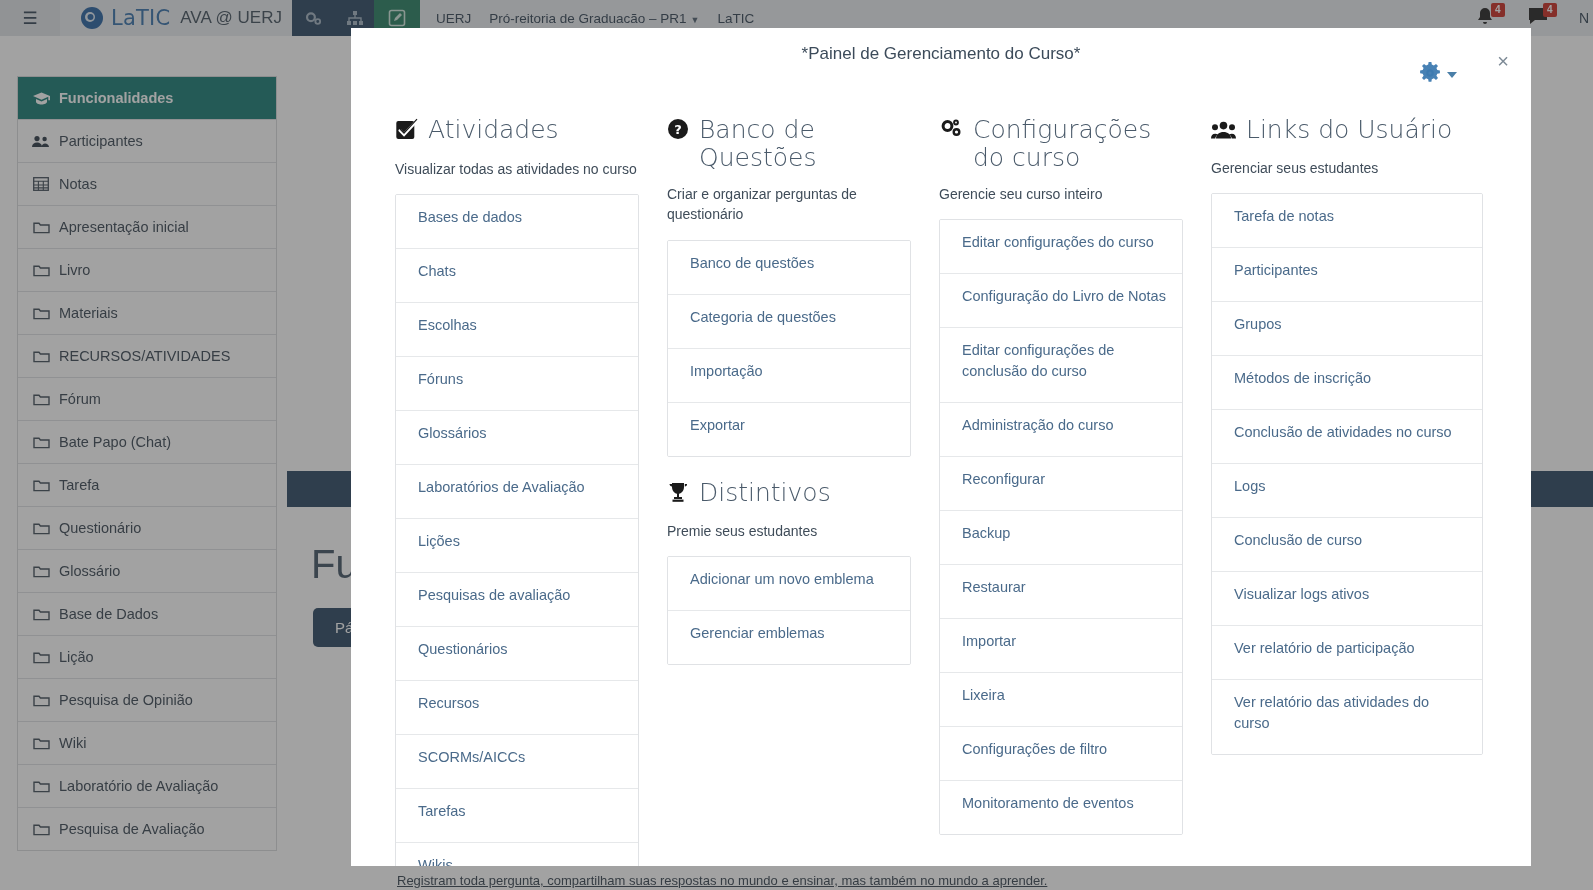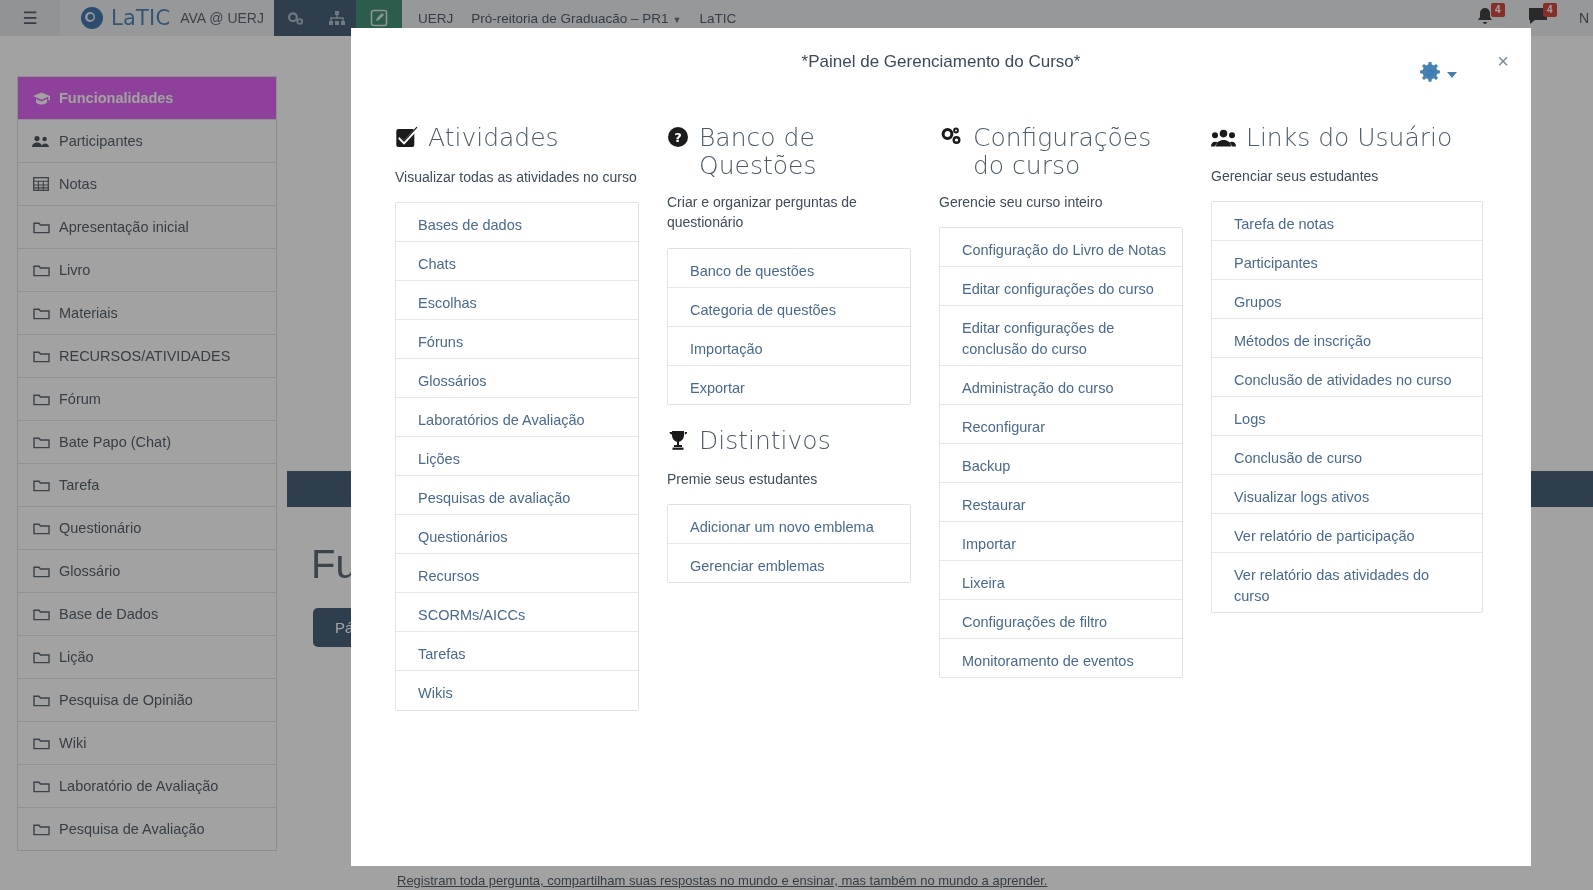--- a/index.html
+++ b/index.html
@@ -23,21 +23,21 @@
     background: #dfe3e6; color: #2c3e50; font-size: 17px;
   }
   .nav-brand {
     display: flex; align-items: center; gap: 7px; padding: 0 10px 0 20px;
   }
   .brand-logo { width: 24px; height: 24px; flex: 0 0 auto; }
   .brand-latic {
     font-size: 21px; letter-spacing: .2px; color: #2f6ca8;
     font-family: "DejaVu Sans", sans-serif;
   }
-  .brand-sub { font-size: 14px; color: #3b4a57; margin-left: 3px; }
+  .brand-sub { font-size: 17px; color: #3b4a57; margin-left: 3px; }
   .nav-block {
     display: flex; align-items: center; justify-content: center;
     width: 38px; background: #23405c; color: #9fb0c0;
   }
   .nav-block.green { background: #1e7a5a; color: #cfe8de; width: 46px; }
   .nav-block.navy2 { background: #23405c; width: 44px; }
   .nav-crumbs {
     display: flex; align-items: center; gap: 18px; padding-left: 16px;
     font-size: 13.5px; color: #2c3e50; white-space: nowrap;
   }
@@ -54,21 +54,21 @@
     font-weight: bold;
   }
   .nav-username { font-size: 14px; color: #2c3e50; }
 
   .bg-body { position: absolute; top: 36px; left: 0; right: 0; bottom: 0; background: #fff; }
   .bg-sidebar {
     position: absolute; top: 40px; left: 17px; width: 260px;
     background: #fff; border: 1px solid #d7d9db;
   }
   .bg-sidebar-head {
-    background: #d946ef; color: #fff; font-weight: bold; font-size: 14.5px;
+    background: #0f766e; color: #fff; font-weight: bold; font-size: 14.5px;
     padding: 13px 14px; display: flex; align-items: center; gap: 9px;
   }
   .bg-sidebar-item {
     border-top: 1px solid #dcdfe2; padding: 13px 14px; font-size: 14.5px;
     color: #33404d; display: flex; align-items: center; gap: 9px;
   }
   .ico { width: 18px; flex: 0 0 18px; display: inline-flex; align-items: center; justify-content: center; }
 
   .bg-content { position: absolute; left: 287px; right: 0; top: 36px; bottom: 0; }
   .bg-strip {
@@ -89,21 +89,21 @@
   }
 
   .dimmer { position: absolute; inset: 0; background: rgba(60,60,60,.48); }
 
   
   .modal {
     position: absolute; left: 351px; top: 28px; width: 1180px; height: 838px;
     background: #fff; overflow: hidden;
   }
   .modal-title {
-    text-align: center; font-size: 17px; color: #3c4b5a; padding-top: 24px;
+    text-align: center; font-size: 17px; color: #3c4b5a; padding-top: 16px;
   }
   .modal-gear {
     position: absolute; right: 74px; top: 34px; display: flex; align-items: center; gap: 6px;
     color: #3d7ab0;
   }
   .caret-dn {
     width: 0; height: 0; border-left: 5px solid transparent;
     border-right: 5px solid transparent; border-top: 6px solid #4a7fa8;
   }
   .modal-close {
@@ -123,21 +123,21 @@
     font-family: "DejaVu Sans", sans-serif;
   }
   .sec-title .sico { color: #222; flex: 0 0 auto; margin-top: 2px; }
   .sec-desc {
     font-size: 14px; color: #3f4c59; margin-top: 12px; line-height: 1.45;
   }
   .lgroup {
     margin-top: 15px; border: 1px solid #e0e2e5; border-radius: 2px; overflow: hidden;
   }
   .litem {
-    padding: 12px 14px 5px 22px; font-size: 14.5px; color: #4a6a8a;
+    padding: 12px 14px 20px 22px; font-size: 14.5px; color: #4a6a8a;
     border-bottom: 1px solid #e6e8ea; line-height: 1.45; background: #fff;
   }
   .litem:last-child { border-bottom: none; }
   .sec-block + .sec-block { margin-top: 22px; }
 </style>
 </head>
 <body>
 
 <div id="root">
 
@@ -446,22 +446,22 @@
             <div class="sec-title">
               <span class="sico"><svg width="24" height="22" viewBox="0 0 24 22">
                   <circle cx="8.5" cy="8" r="4.4" fill="none" stroke="#1b1b1b" stroke-width="3"></circle>
                   <circle cx="17.5" cy="14" r="2.8" fill="none" stroke="#1b1b1b" stroke-width="2.4"></circle>
                   <circle cx="17" cy="4.5" r="1.9" fill="none" stroke="#1b1b1b" stroke-width="2"></circle>
                 </svg></span>
               <span>Configurações do curso</span>
             </div>
             <div class="sec-desc">Gerencie seu curso inteiro</div>
             <div class="lgroup">
+              <div class="litem">Editar configurações do curso</div>
               <div class="litem">Configuração do Livro de Notas</div>
-              <div class="litem">Editar configurações do curso</div>
               <div class="litem">Editar configurações de conclusão do curso</div>
               <div class="litem">Administração do curso</div>
               <div class="litem">Reconfigurar</div>
               <div class="litem">Backup</div>
               <div class="litem">Restaurar</div>
               <div class="litem">Importar</div>
               <div class="litem">Lixeira</div>
               <div class="litem">Configurações de filtro</div>
               <div class="litem">Monitoramento de eventos</div>
             </div>

